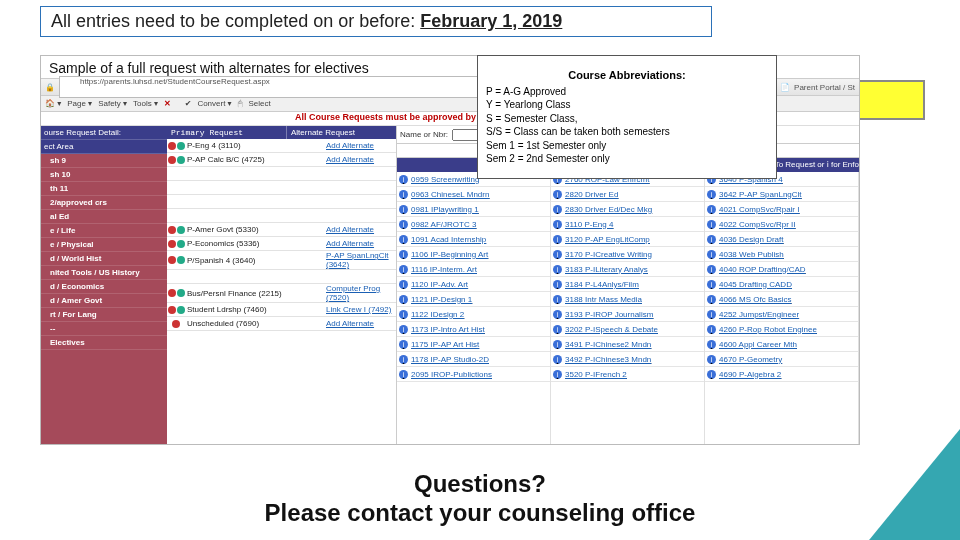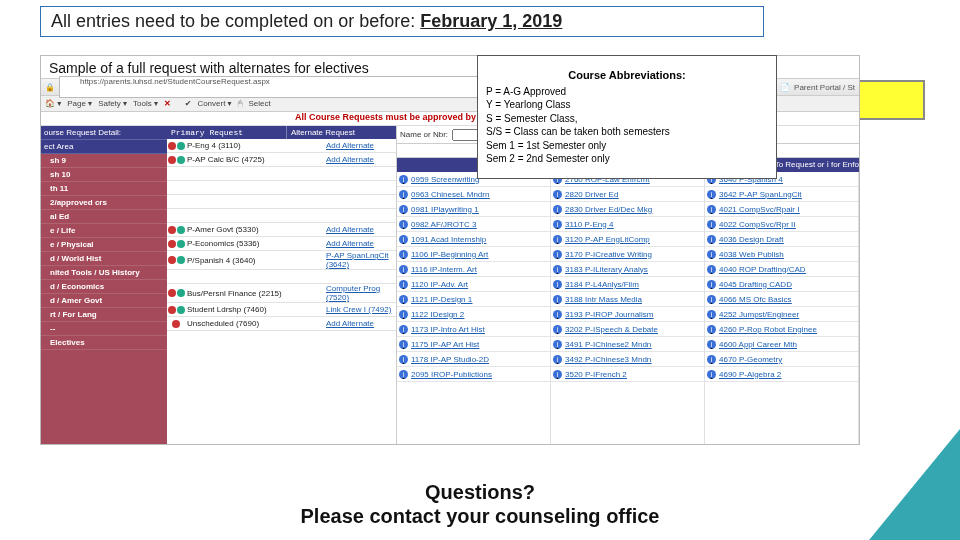--- a/index.html
+++ b/index.html
@@ -20,21 +20,21 @@
     bottom: -60px;
     width: 0; height: 0;
     border-left: 180px solid transparent;
     border-bottom: 220px solid #1f9da8;
     opacity: .9;
   }
 
   .top-banner {
     position: absolute;
     left: 40px; top: 6px;
-    width: 724px;
+    width: 672px;
     border: 1px solid #2b71b8;
     padding: 4px 10px;
     font-size: 18px;
     color: #222;
   }
   .top-banner .dl { text-decoration: underline; font-weight: 700; }
 
   
   .arrow {
     position: absolute;
@@ -143,21 +143,21 @@
     position:absolute;
     left:477px; top:55px;
     width:300px;
     background:#fff;border:1px solid #555;
     padding:12px 8px;font-size:10px;line-height:1.35;
   }
   .abbrev .hd{font-weight:700;text-align:center;font-size:11px;margin-bottom:2px;}
 
   .footer{
     position:absolute;left:0;bottom:12px;width:960px;text-align:center;
-    font-size:20px;font-weight:600;color:#111;line-height:1.2;margin-top:28px;
+    font-size:24px;font-weight:600;color:#111;line-height:1.2;margin-top:28px;
   }
 </style>
 </head>
 <body>
 
 <div class="tri"></div>
 
 <div class="top-banner">
   <span>All entries need to be completed on or before: </span><span class="dl">February 1, 2019</span>
 </div>

